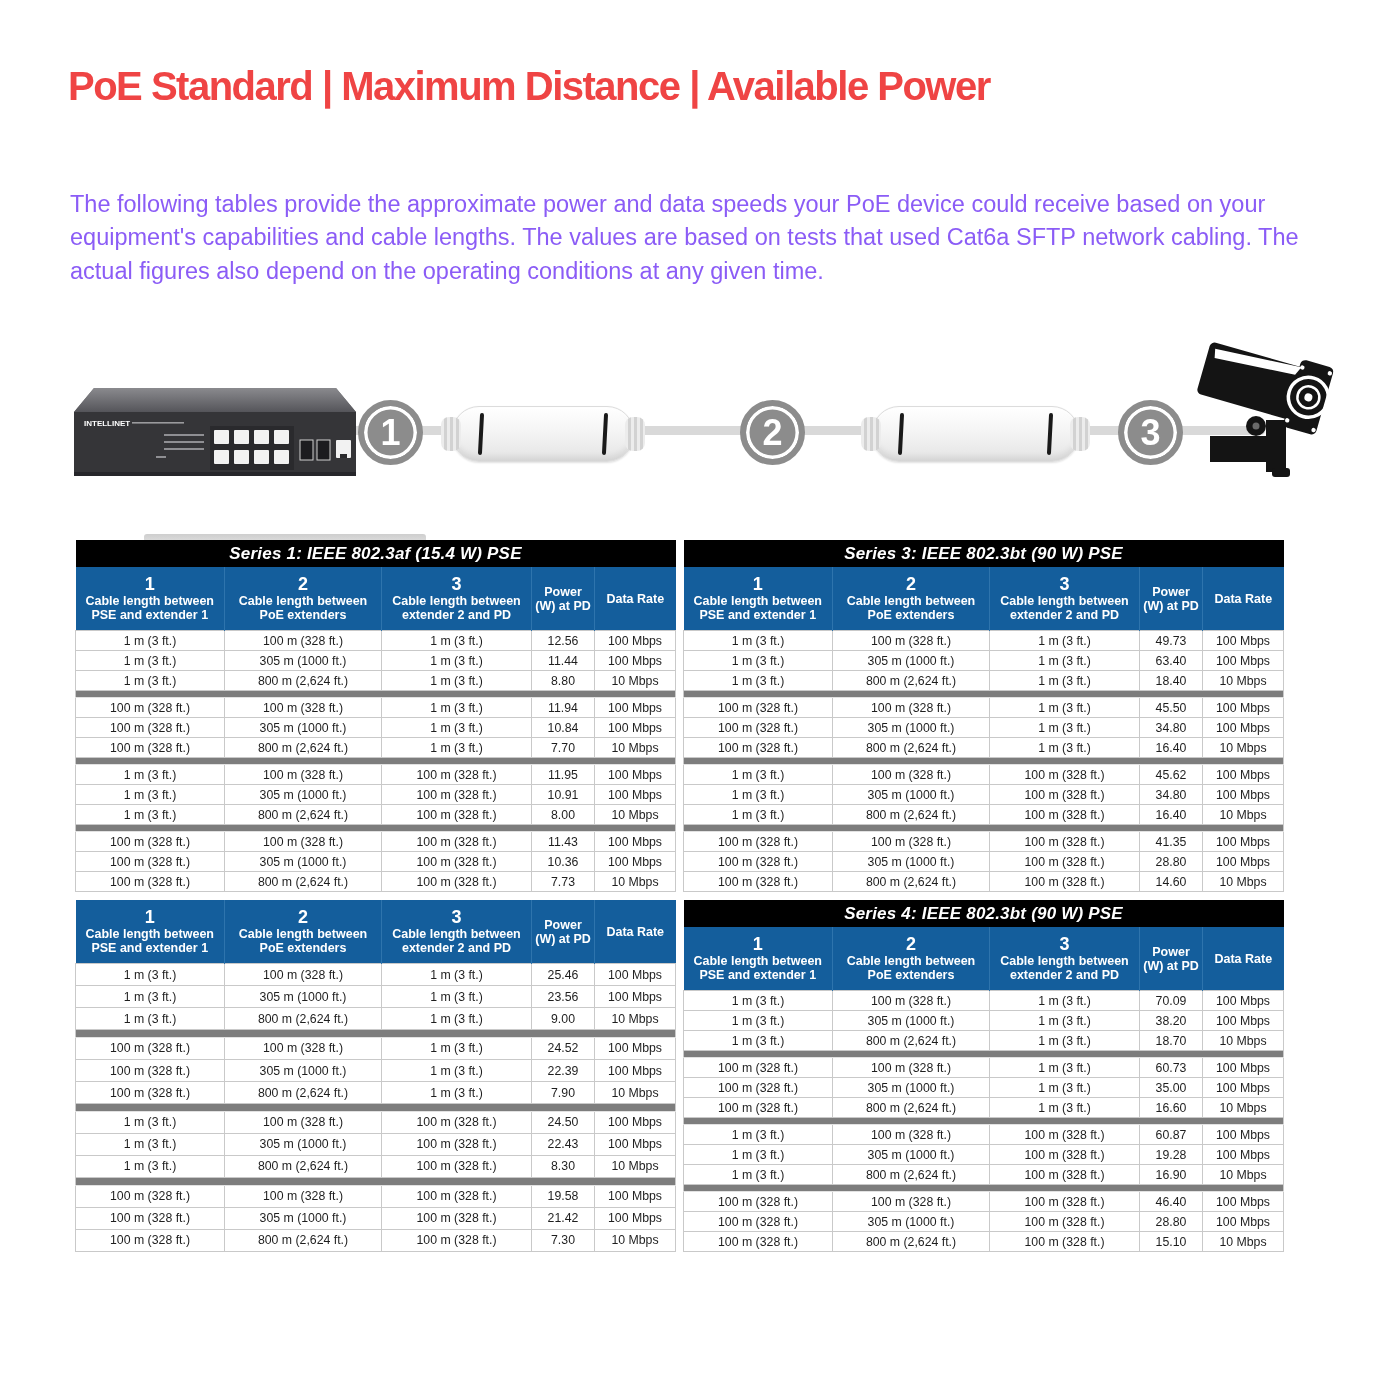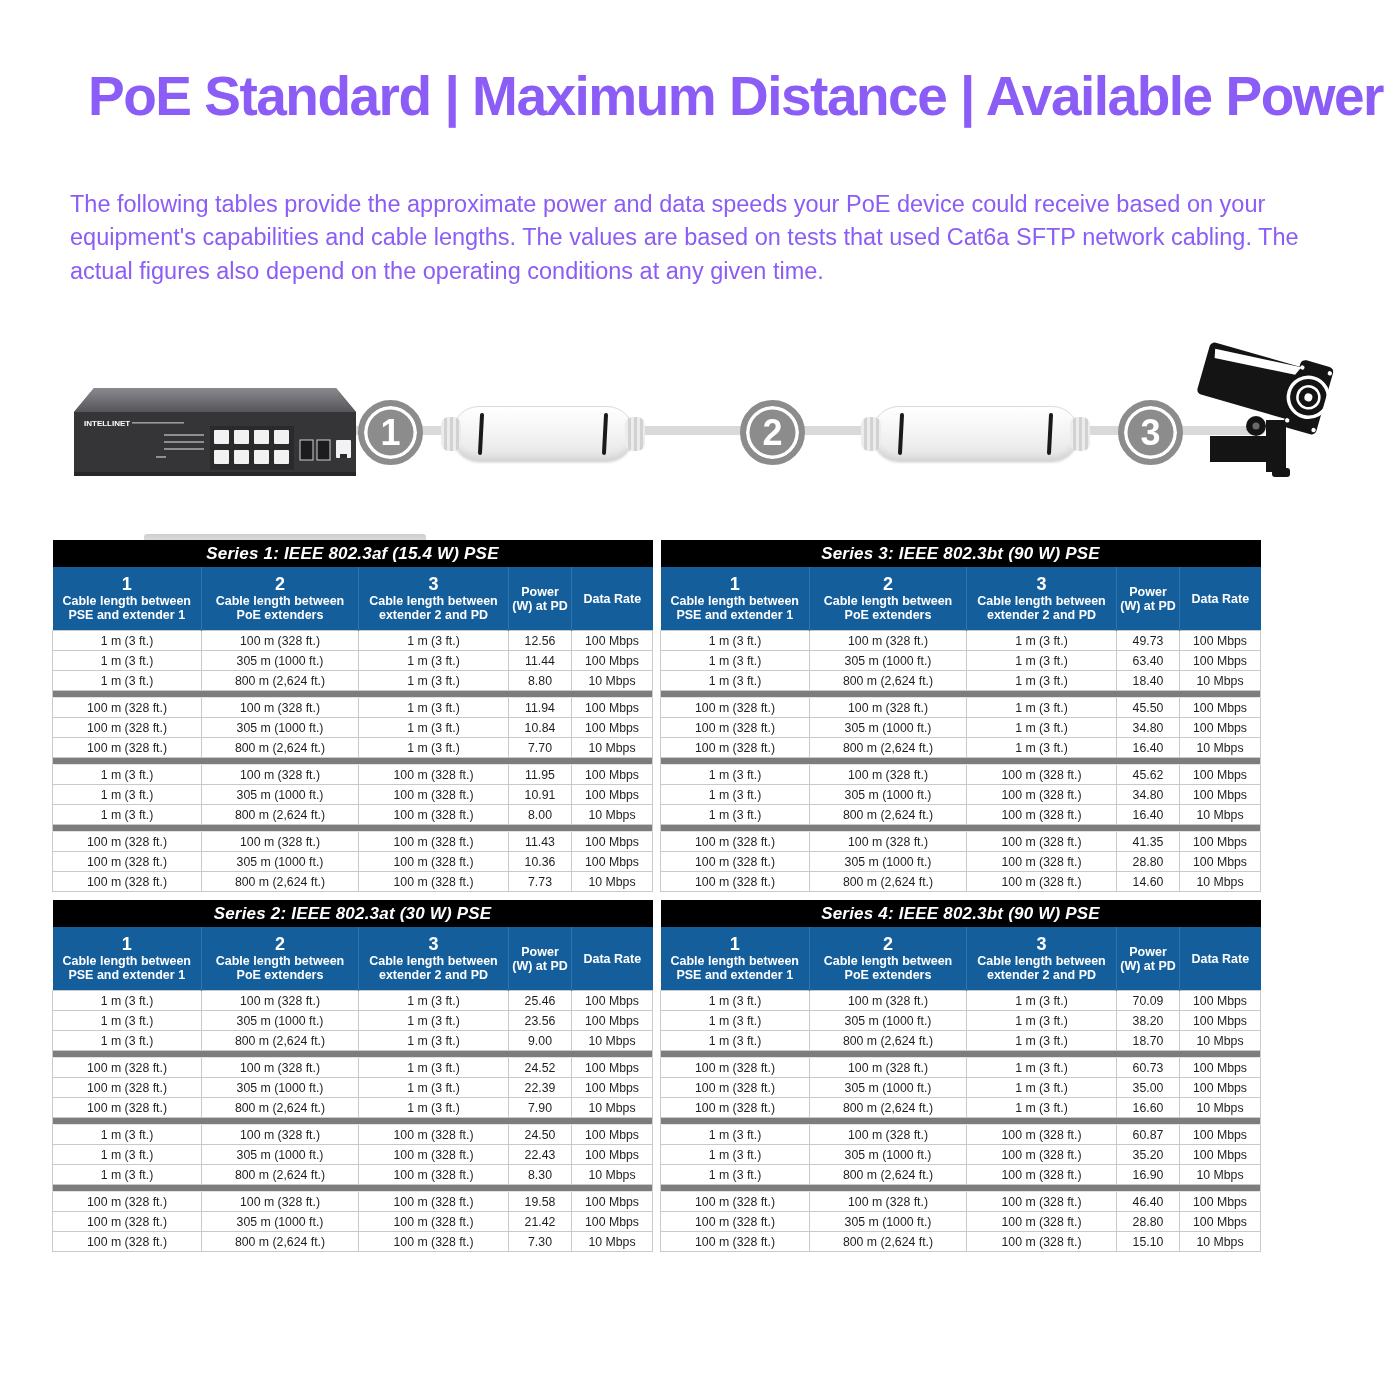--- a/index.html
+++ b/index.html
@@ -1,21 +1,21 @@
 <!DOCTYPE html>
 <html><head>
 <meta charset="utf-8">
 <style>
   html,body{margin:0;padding:0;background:#ffffff;}
   body{width:1400px;height:1400px;position:relative;font-family:"Liberation Sans",sans-serif;color:#1e1e1e;overflow:hidden;}
 
   .page-title{
     position:absolute;left:68px;top:64px;width:1290px;
-    font-size:55px;font-weight:bold;letter-spacing:-1.5px;color:#8b5cf6;
-    font-family:"Liberation Sans",sans-serif;white-space:nowrap;margin-left:20px;
+    font-size:40px;font-weight:bold;letter-spacing:-1.5px;color:#ef4444;
+    font-family:"Liberation Sans",sans-serif;white-space:nowrap;
   }
   .intro{
     position:absolute;left:70px;top:188px;width:1275px;
     font-size:23.5px;line-height:1.42;color:#8b5cf6;
   }
 
   
   .diagram{position:absolute;left:0;top:338px;width:1400px;height:175px;}
   .cable{position:absolute;left:315px;top:88px;width:950px;height:9px;background:#d9d9d9;border-radius:4px;}
 
@@ -48,21 +48,21 @@
   .extender::after{right:26px;transform:rotate(3deg);}
   .ext-cap{position:absolute;top:10px;width:20px;height:34px;border-radius:8px;
     background:repeating-linear-gradient(90deg,#ececec 0 3px,#d2d2d2 3px 6px);}
   .ext-cap.l{left:-12px;}
   .ext-cap.r{right:-12px;}
 
   .camera-wrap{position:absolute;left:1192px;top:2px;width:150px;height:150px;}
 
   
   .tables{
-    position:absolute;left:52px;top:540px;
+    position:absolute;left:75px;top:540px;
     display:grid;grid-template-columns:600px 600px;column-gap:67px;row-gap:73px;gap:8px;
   }
   table.ptable{width:600px;border-collapse:collapse;table-layout:fixed;}
   .ptable col.c1{width:149px}.ptable col.c2{width:157px}.ptable col.c3{width:150px}
   .ptable col.c4{width:63px}.ptable col.c5{width:81px}
 
   .ptable .title-cell{
     background:#000;color:#fff;font-style:italic;font-weight:bold;font-size:17px;
     height:27px;text-align:center;letter-spacing:.2px;padding:0;
   }
@@ -410,23 +410,20 @@
     <table class="ptable">
       <colgroup>
         <col class="c1">
         <col class="c2">
         <col class="c3">
         <col class="c4">
         <col class="c5">
       </colgroup>
       <thead>
         <tr>
-          <th colspan="5" class="title-cell">Series 2: IEEE 802.3at (30 W) PSE</th>
-        </tr>
-        <tr>
           <th class="hcell"><span class="cnum">1</span>Cable length between<br>PSE and extender 1</th>
           <th class="hcell"><span class="cnum">2</span>Cable length between<br>PoE extenders</th>
           <th class="hcell"><span class="cnum">3</span>Cable length between<br>extender 2 and PD</th>
           <th class="hcell">Power<br>(W) at PD</th>
           <th class="hcell">Data Rate</th>
         </tr>
       </thead>
       <tbody>
         <tr>
           <td>1 m (3 ft.)</td>
@@ -596,21 +593,21 @@
           <td>1 m (3 ft.)</td>
           <td>100 m (328 ft.)</td>
           <td>100 m (328 ft.)</td>
           <td>60.87</td>
           <td>100 Mbps</td>
         </tr>
         <tr>
           <td>1 m (3 ft.)</td>
           <td>305 m (1000 ft.)</td>
           <td>100 m (328 ft.)</td>
-          <td>35.20</td>
+          <td>19.28</td>
           <td>100 Mbps</td>
         </tr>
         <tr>
           <td>1 m (3 ft.)</td>
           <td>800 m (2,624 ft.)</td>
           <td>100 m (328 ft.)</td>
           <td>16.90</td>
           <td>10 Mbps</td>
         </tr>
         <tr class="sep">

